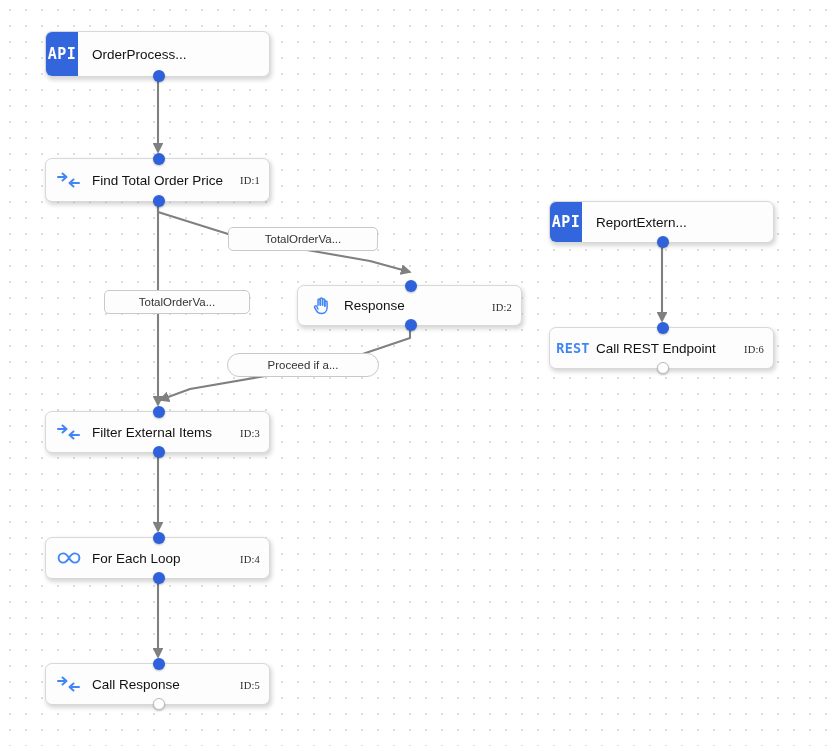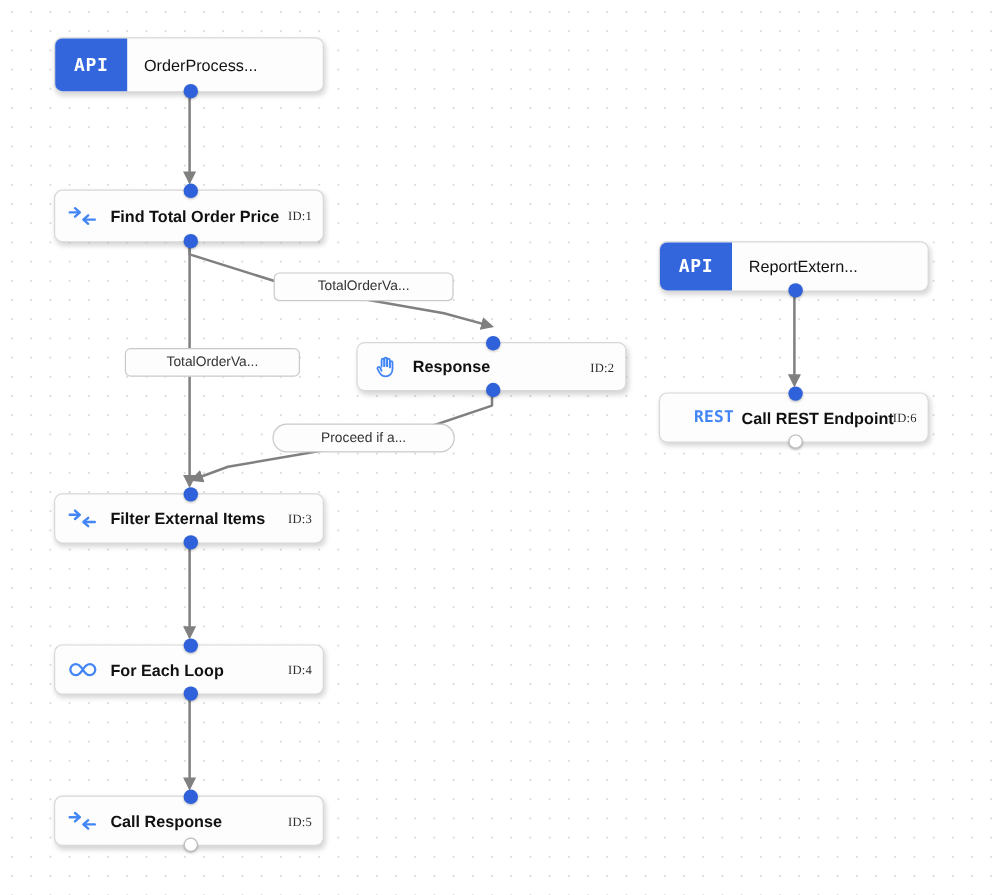--- a/index.html
+++ b/index.html
@@ -35,21 +35,21 @@
     border-radius: 7px;
     box-shadow: 1.5px 2.5px 4px rgba(0,0,0,0.16);
     display: flex;
     align-items: center;
     overflow: visible;
   }
   .node.api-node {
     padding-left: 0;
   }
   .api-badge {
-    width: 60px;
+    width: 32px;
     align-self: stretch;
     background: #3366DD;
     border-radius: 6px 0 0 6px;
     color: #ffffff;
     font-family: "DejaVu Sans Mono", monospace;
     font-size: 15px;
     font-weight: 700;
     letter-spacing: 0.5px;
     display: flex;
     align-items: center;
@@ -65,21 +65,21 @@
   .rest-badge {
     color: #4285F4;
     font-family: "DejaVu Sans Mono", monospace;
     font-size: 13.5px;
     font-weight: 700;
     letter-spacing: 0.2px;
   }
   .node-label {
     font-size: 13.5px;
     color: #111111;
-    font-weight: 700;
+    font-weight: 400;
     white-space: nowrap;
   }
   .node-label.plain {
     font-weight: 400;
     padding-left: 14px;
     text-align: center;
   }
   .node-id {
     position: absolute;
     top: 4px;
@@ -240,21 +240,21 @@
     <div class="port top" style="left:107px;"></div>
     <div class="port bot hollow" style="left:107px;"></div>
   </div>
 
   <div class="node api-node" style="left:549px; top:201px; width:225px; height:42px;">
     <div class="api-badge">API</div>
     <div class="node-label plain">ReportExtern...</div>
     <div class="port bot" style="left:107px;"></div>
   </div>
 
-  <div class="node" style="left:549px; top:327px; width:225px; height:42px;padding-left:22px;">
+  <div class="node" style="left:549px; top:327px; width:225px; height:42px;">
     <div class="icon-slot">
       <span class="rest-badge">REST</span>
     </div>
     <div class="node-label">Call REST Endpoint</div>
     <div class="node-id">ID:6</div>
     <div class="port top" style="left:107px;"></div>
     <div class="port bot hollow" style="left:107px;"></div>
   </div>
 
 </div>

